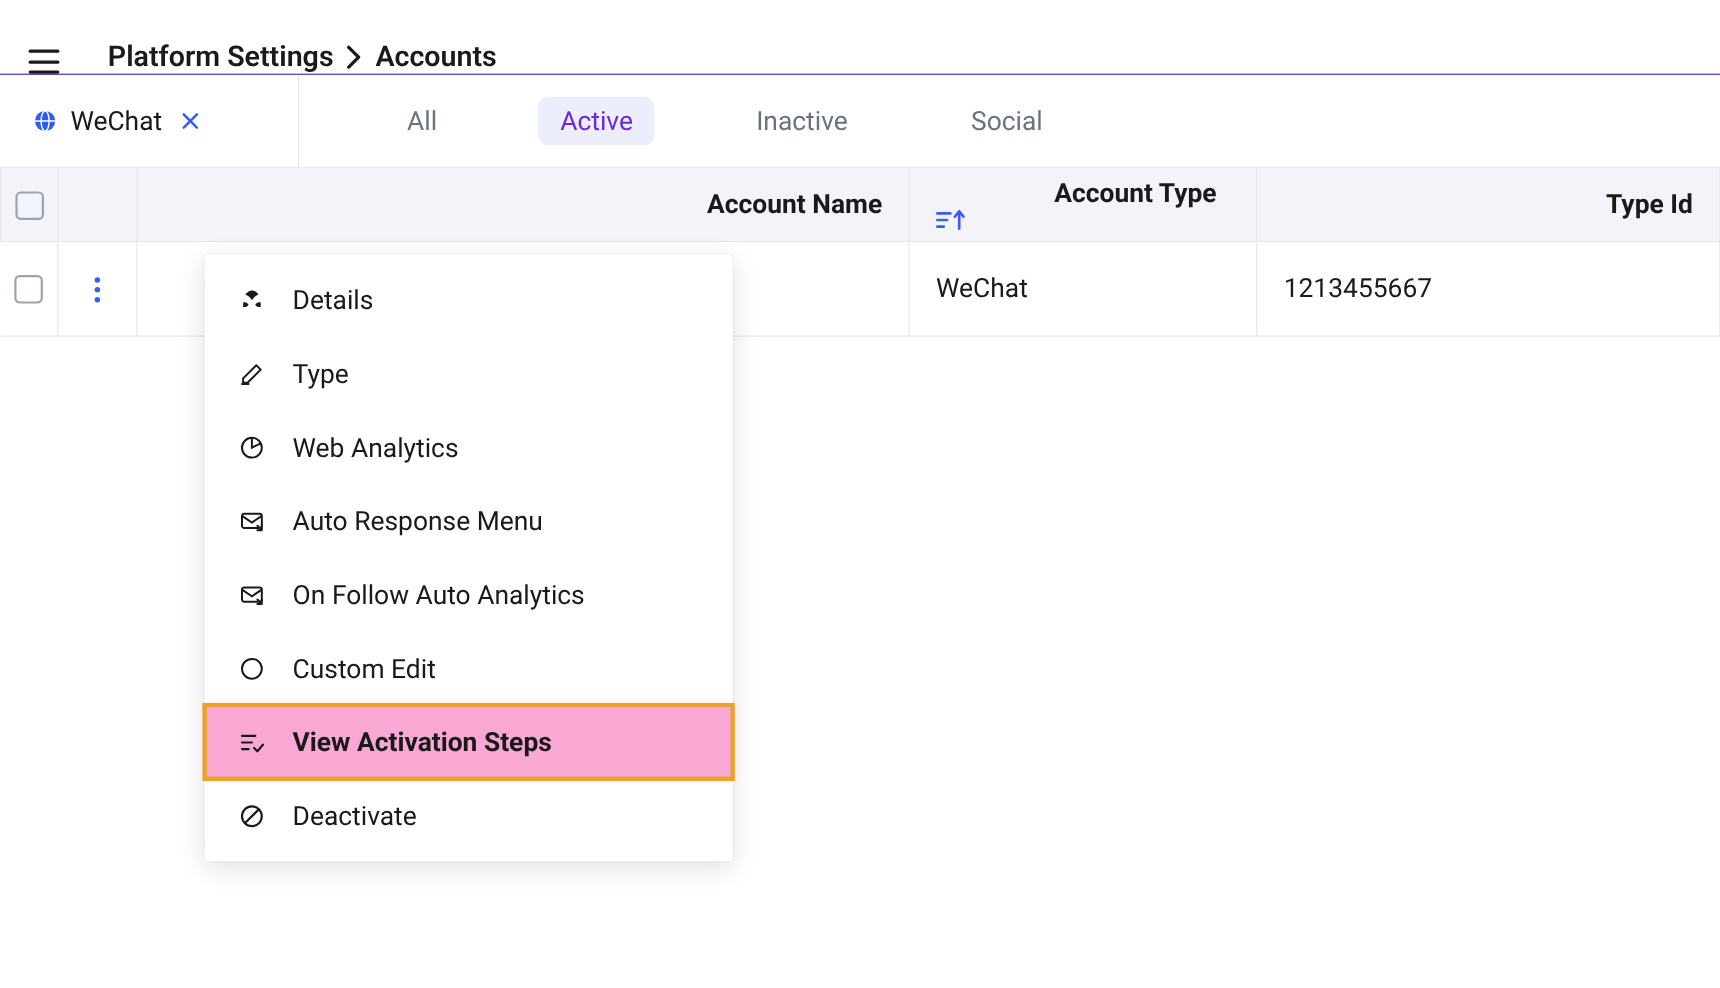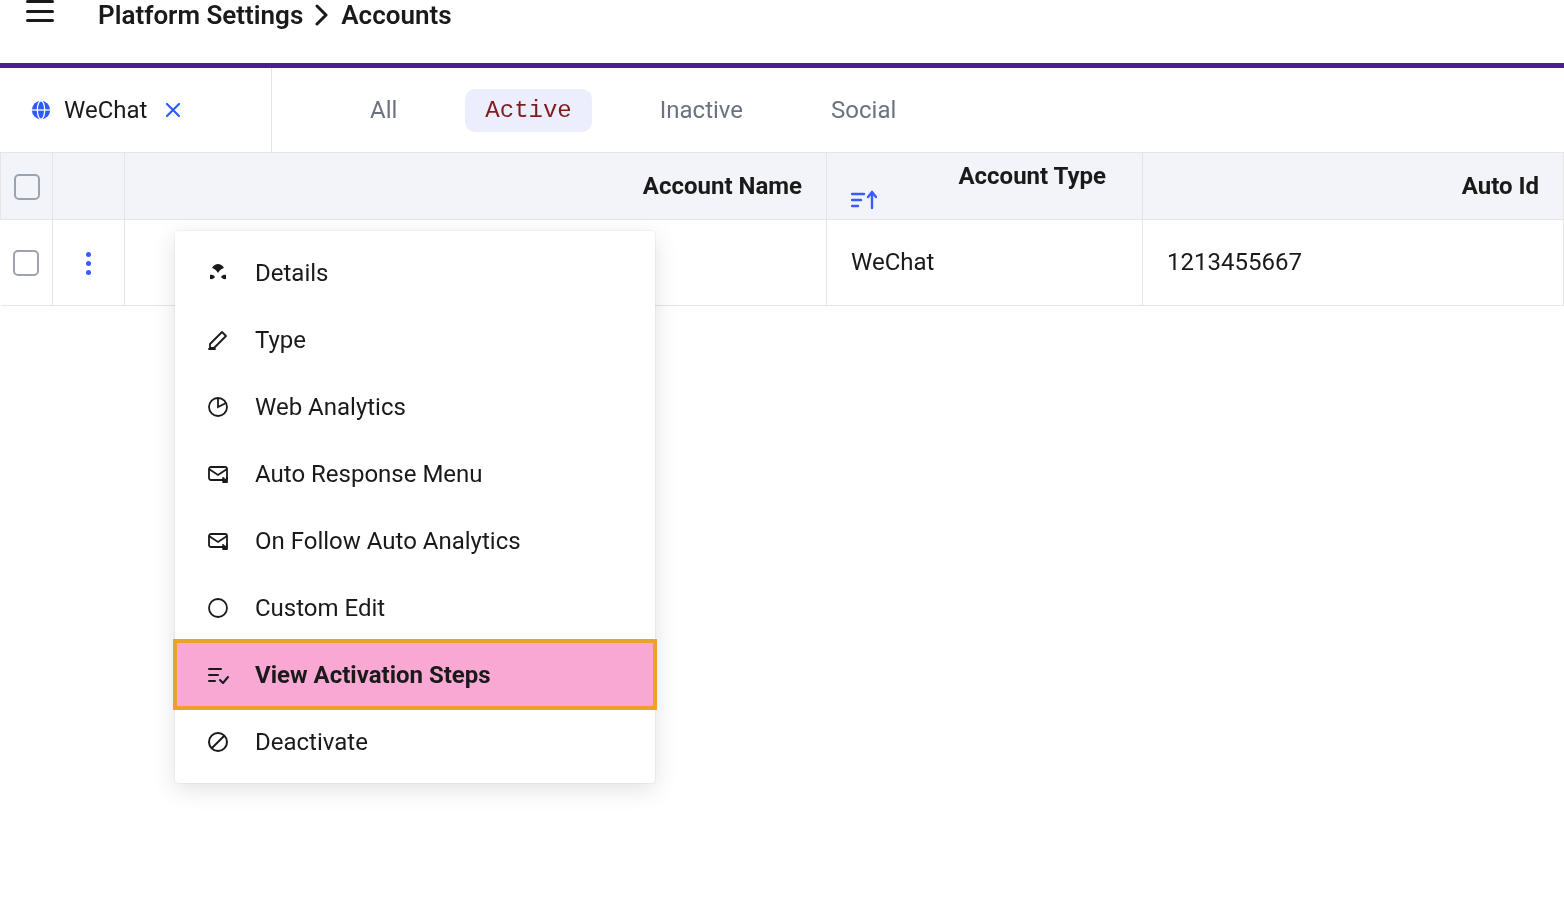--- a/index.html
+++ b/index.html
@@ -13,23 +13,23 @@
       color: #1a1a1a;
       width: 1564px;
       height: 898px;
       overflow: hidden;
     }
 
     
     .topbar {
       height: 68px;
       display: flex;
-      align-items: flex-start;
+      align-items: flex-end;
       padding-left: 26px;
-      border-bottom: 5px solid #4c1d95;
+      border-bottom: 1px solid #4c1d95;
     }
     .hamburger {
       width: 28px;
       height: 22px;
       display: flex;
       flex-direction: column;
       justify-content: space-between;
       cursor: pointer;
       margin-right: 44px;
     }
@@ -82,34 +82,33 @@
       color: #2d5bff;
       font-size: 20px;
       font-weight: 500;
       cursor: pointer;
       margin-left: 6px;
     }
 
     .tabs {
       display: flex;
       align-items: center;
-      gap: 48px;
+      gap: 72px;
       padding-left: 78px;
     }
     .tab {
       font-size: 24px;
       color: #6b7280;
       cursor: pointer;
       padding: 8px 20px;
       border-radius: 10px;
     }
     .tab.active {
-      color: #7f1d1d;
+      color: #6d28d9;
       background: #eceefd;
-      font-family: Liberation Mono, monospace;
     }
 
     
     .table-wrap {
       position: relative;
     }
     table {
       width: 100%;
       border-collapse: collapse;
     }
@@ -169,21 +168,21 @@
       color: #3a5cff;
       margin-left: 12px;
       font-size: 20px;
       vertical-align: middle;
     }
 
     
     .dropdown {
       position: absolute;
       top: 78px;
-      left: 175px;
+      left: 186px;
       width: 480px;
       background: #ffffff;
       box-shadow: 0 6px 24px rgba(0,0,0,0.12), 0 0 0 1px rgba(0,0,0,0.03);
       border-radius: 4px;
       padding: 8px 0;
       z-index: 100;
     }
     .menu-item {
       display: flex;
       align-items: center;
@@ -269,21 +268,21 @@
           <span>Account Type</span>
           <span class="sort-icon">
             <svg width="26" height="20" viewBox="0 0 26 20" fill="none">
               <line x1="1" y1="4" x2="13" y2="4" stroke="currentColor" stroke-width="2.4" stroke-linecap="round"></line>
               <line x1="1" y1="10" x2="10" y2="10" stroke="currentColor" stroke-width="2.4" stroke-linecap="round"></line>
               <line x1="1" y1="16" x2="7" y2="16" stroke="currentColor" stroke-width="2.4" stroke-linecap="round"></line>
               <path d="M21 18 L21 2 M21 2 L17 7 M21 2 L25 7" stroke="currentColor" stroke-width="2.4" stroke-linecap="round" stroke-linejoin="round"></path>
             </svg>
           </span>
         </th>
-        <th class="col-userid">Auto Id</th>
+        <th class="col-userid">Type Id</th>
       </tr>
     </thead>
     <tbody>
       <tr>
         <td class="col-check">
           <span class="checkbox"></span>
         </td>
         <td class="col-actions">
           <span class="kebab">
             <span></span>

